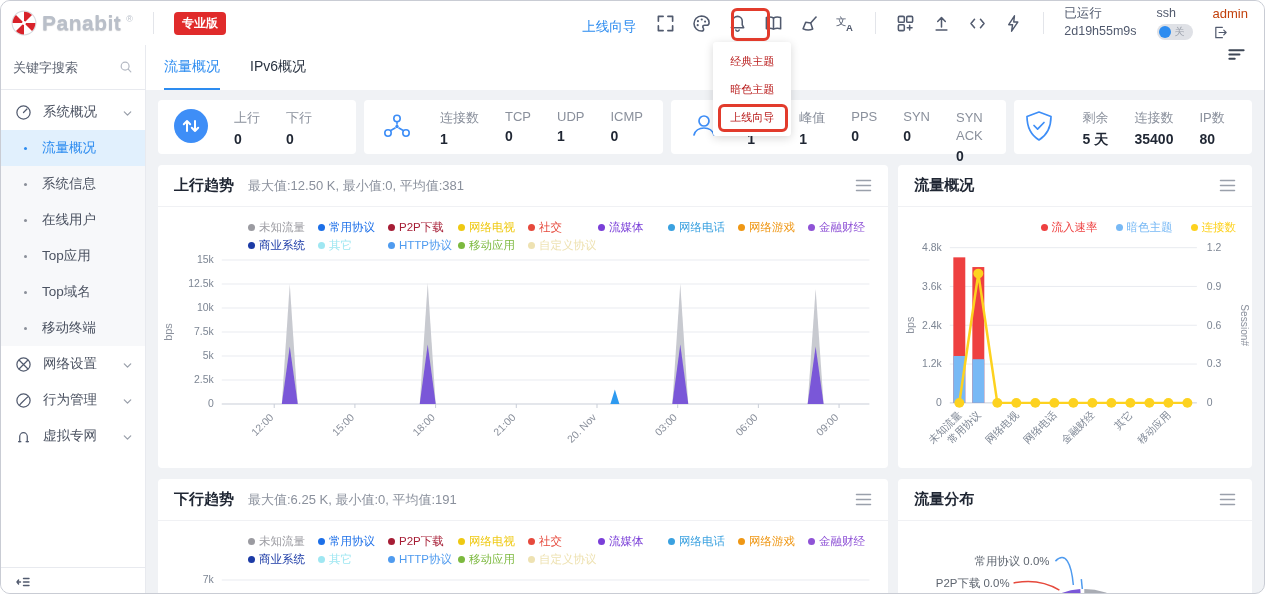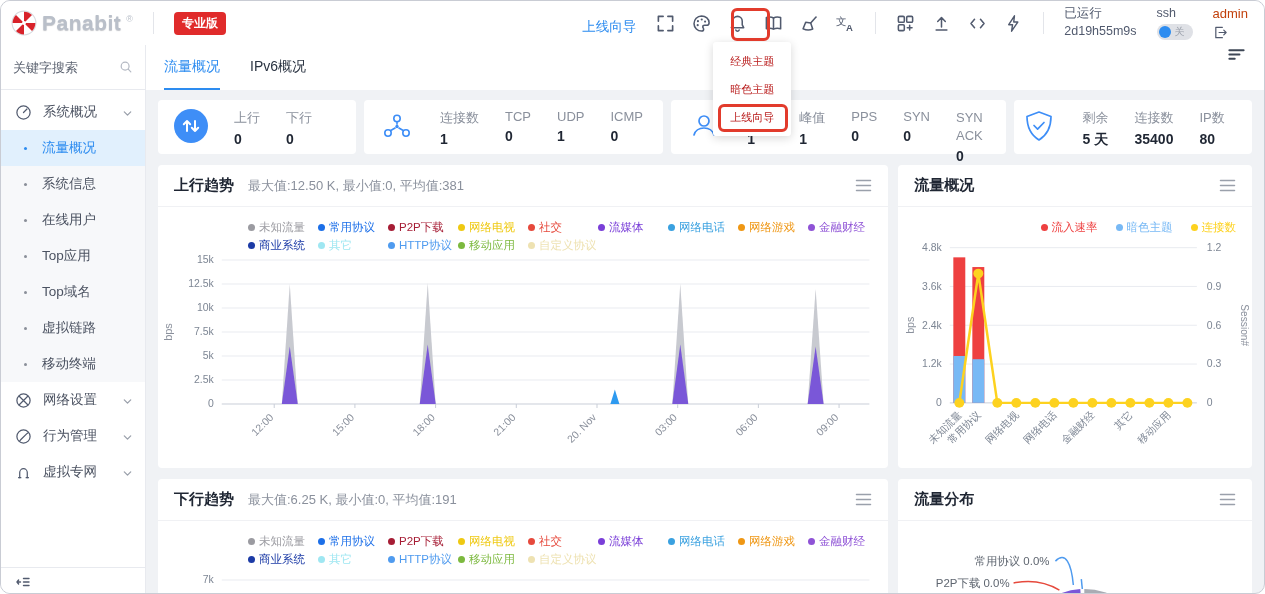--- a/index.html
+++ b/index.html
@@ -232,24 +232,20 @@
               <span class="dot"></span>
               <span>在线用户</span>
             </div>
             <div class="sub-item">
               <span class="dot"></span>
               <span>Top应用</span>
             </div>
             <div class="sub-item">
               <span class="dot"></span>
               <span>Top域名</span>
-            </div>
-            <div class="sub-item">
-              <span class="dot"></span>
-              <span>虚拟链路</span>
             </div>
             <div class="sub-item">
               <span class="dot"></span>
               <span>移动终端</span>
             </div>
           </div>
           <div class="group-head">
             <span class="gicon"><svg viewBox="0 0 18 18" fill="none" stroke="currentColor" stroke-width="1.3" stroke-linecap="round">
                 <circle cx="9" cy="9" r="7"></circle>
                 <path d="m4.5 4.5 9 9M13.5 4.5l-9 9"></path>

